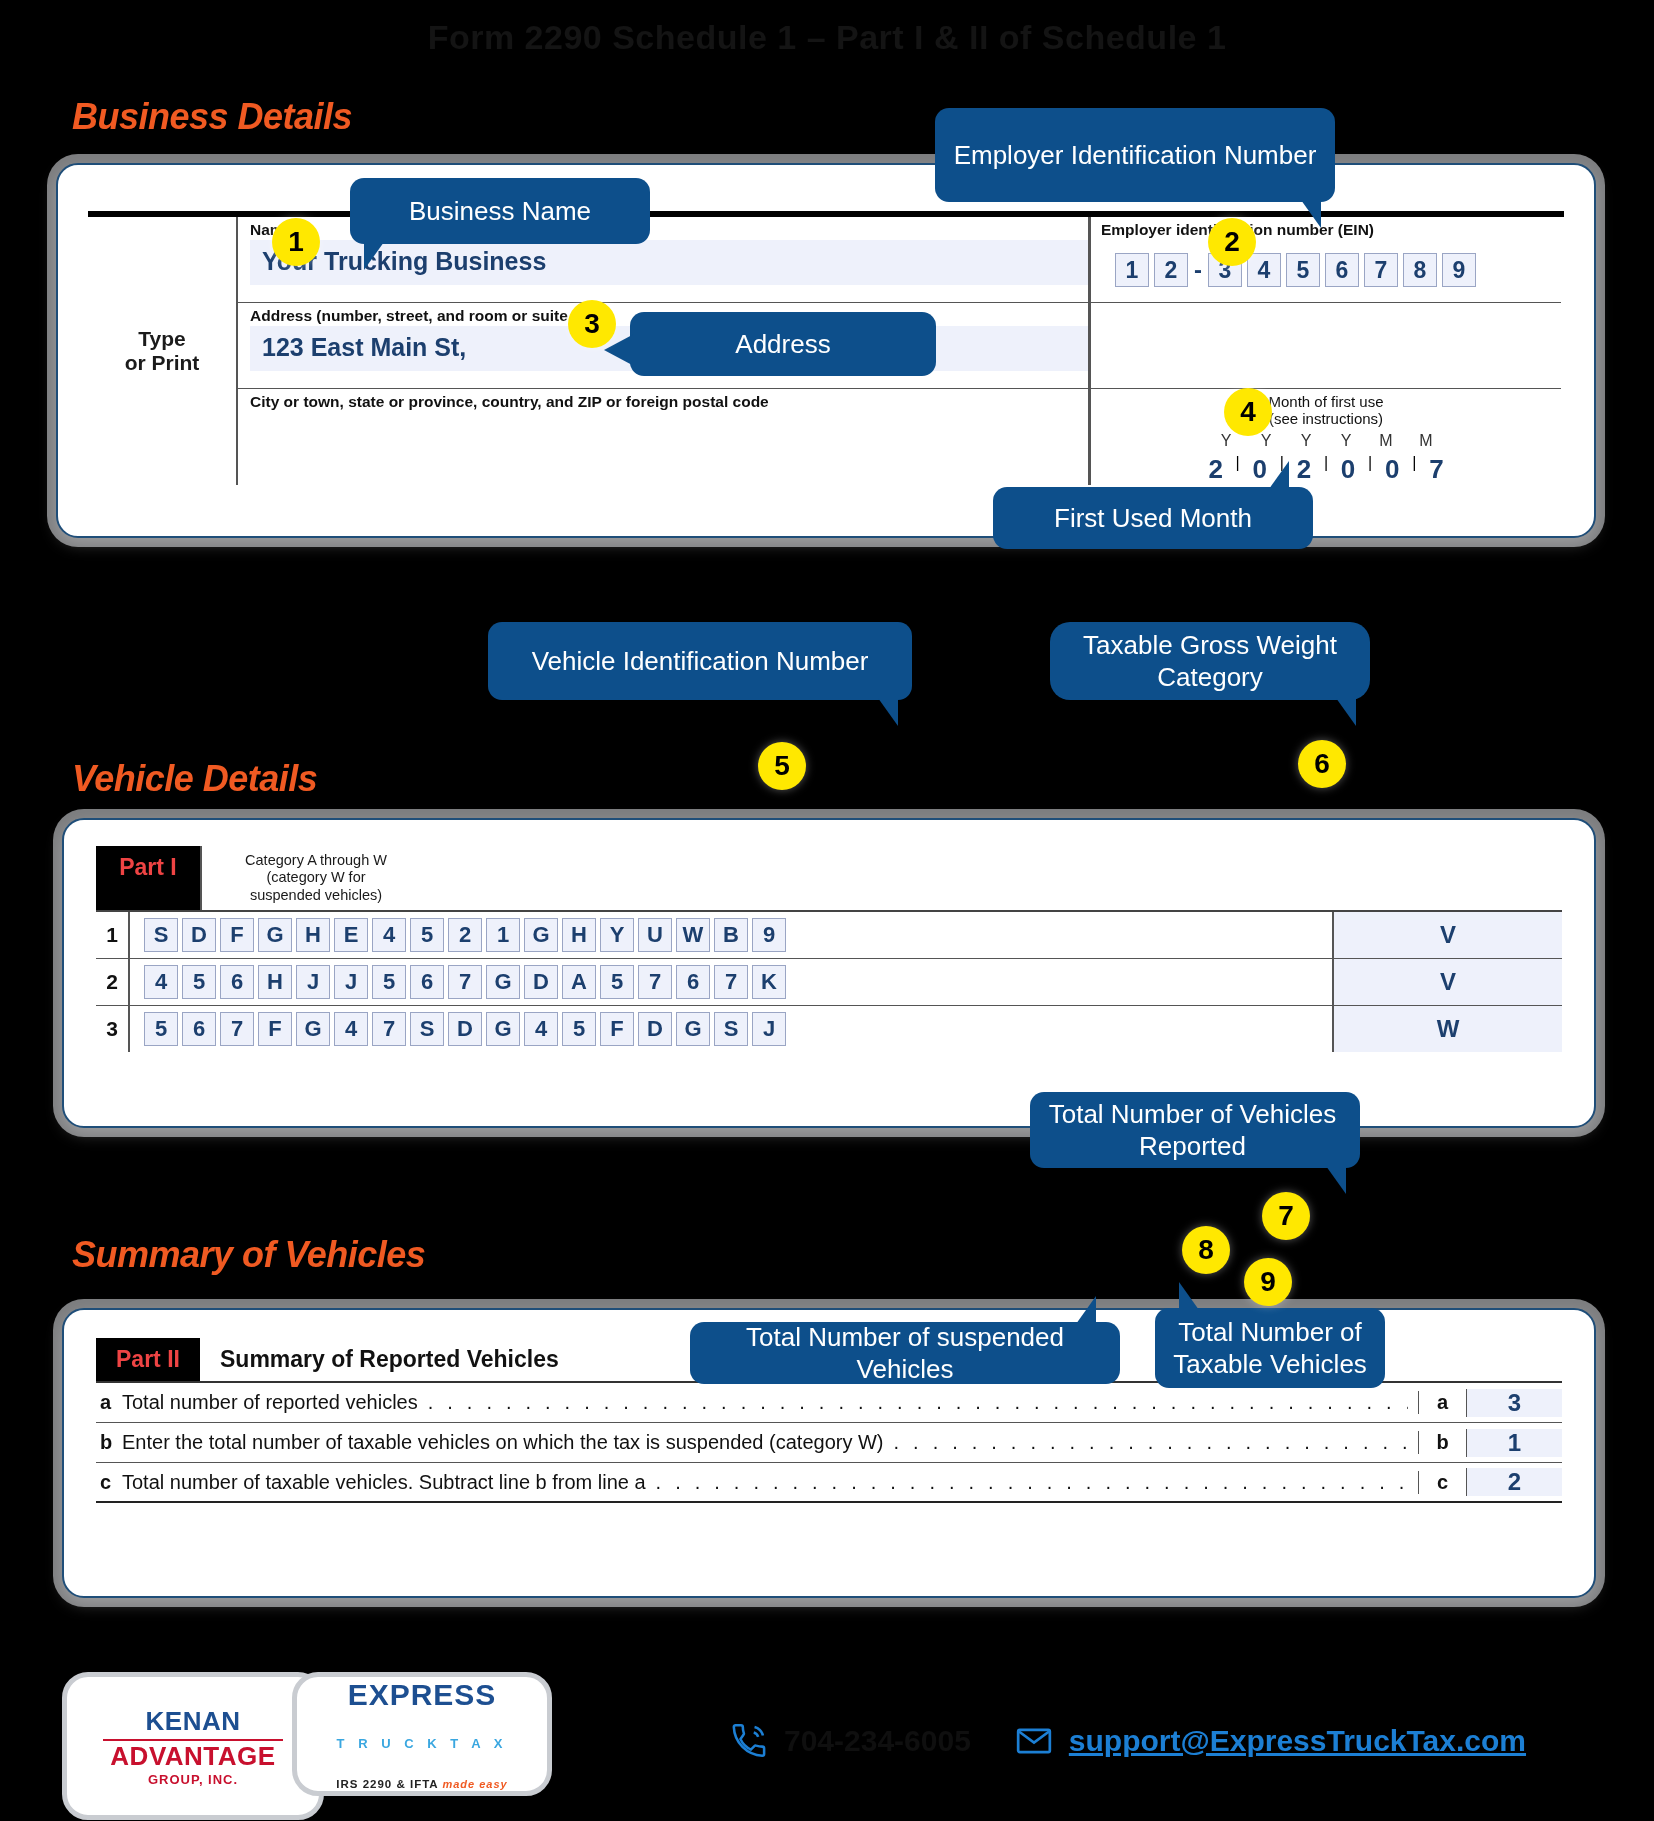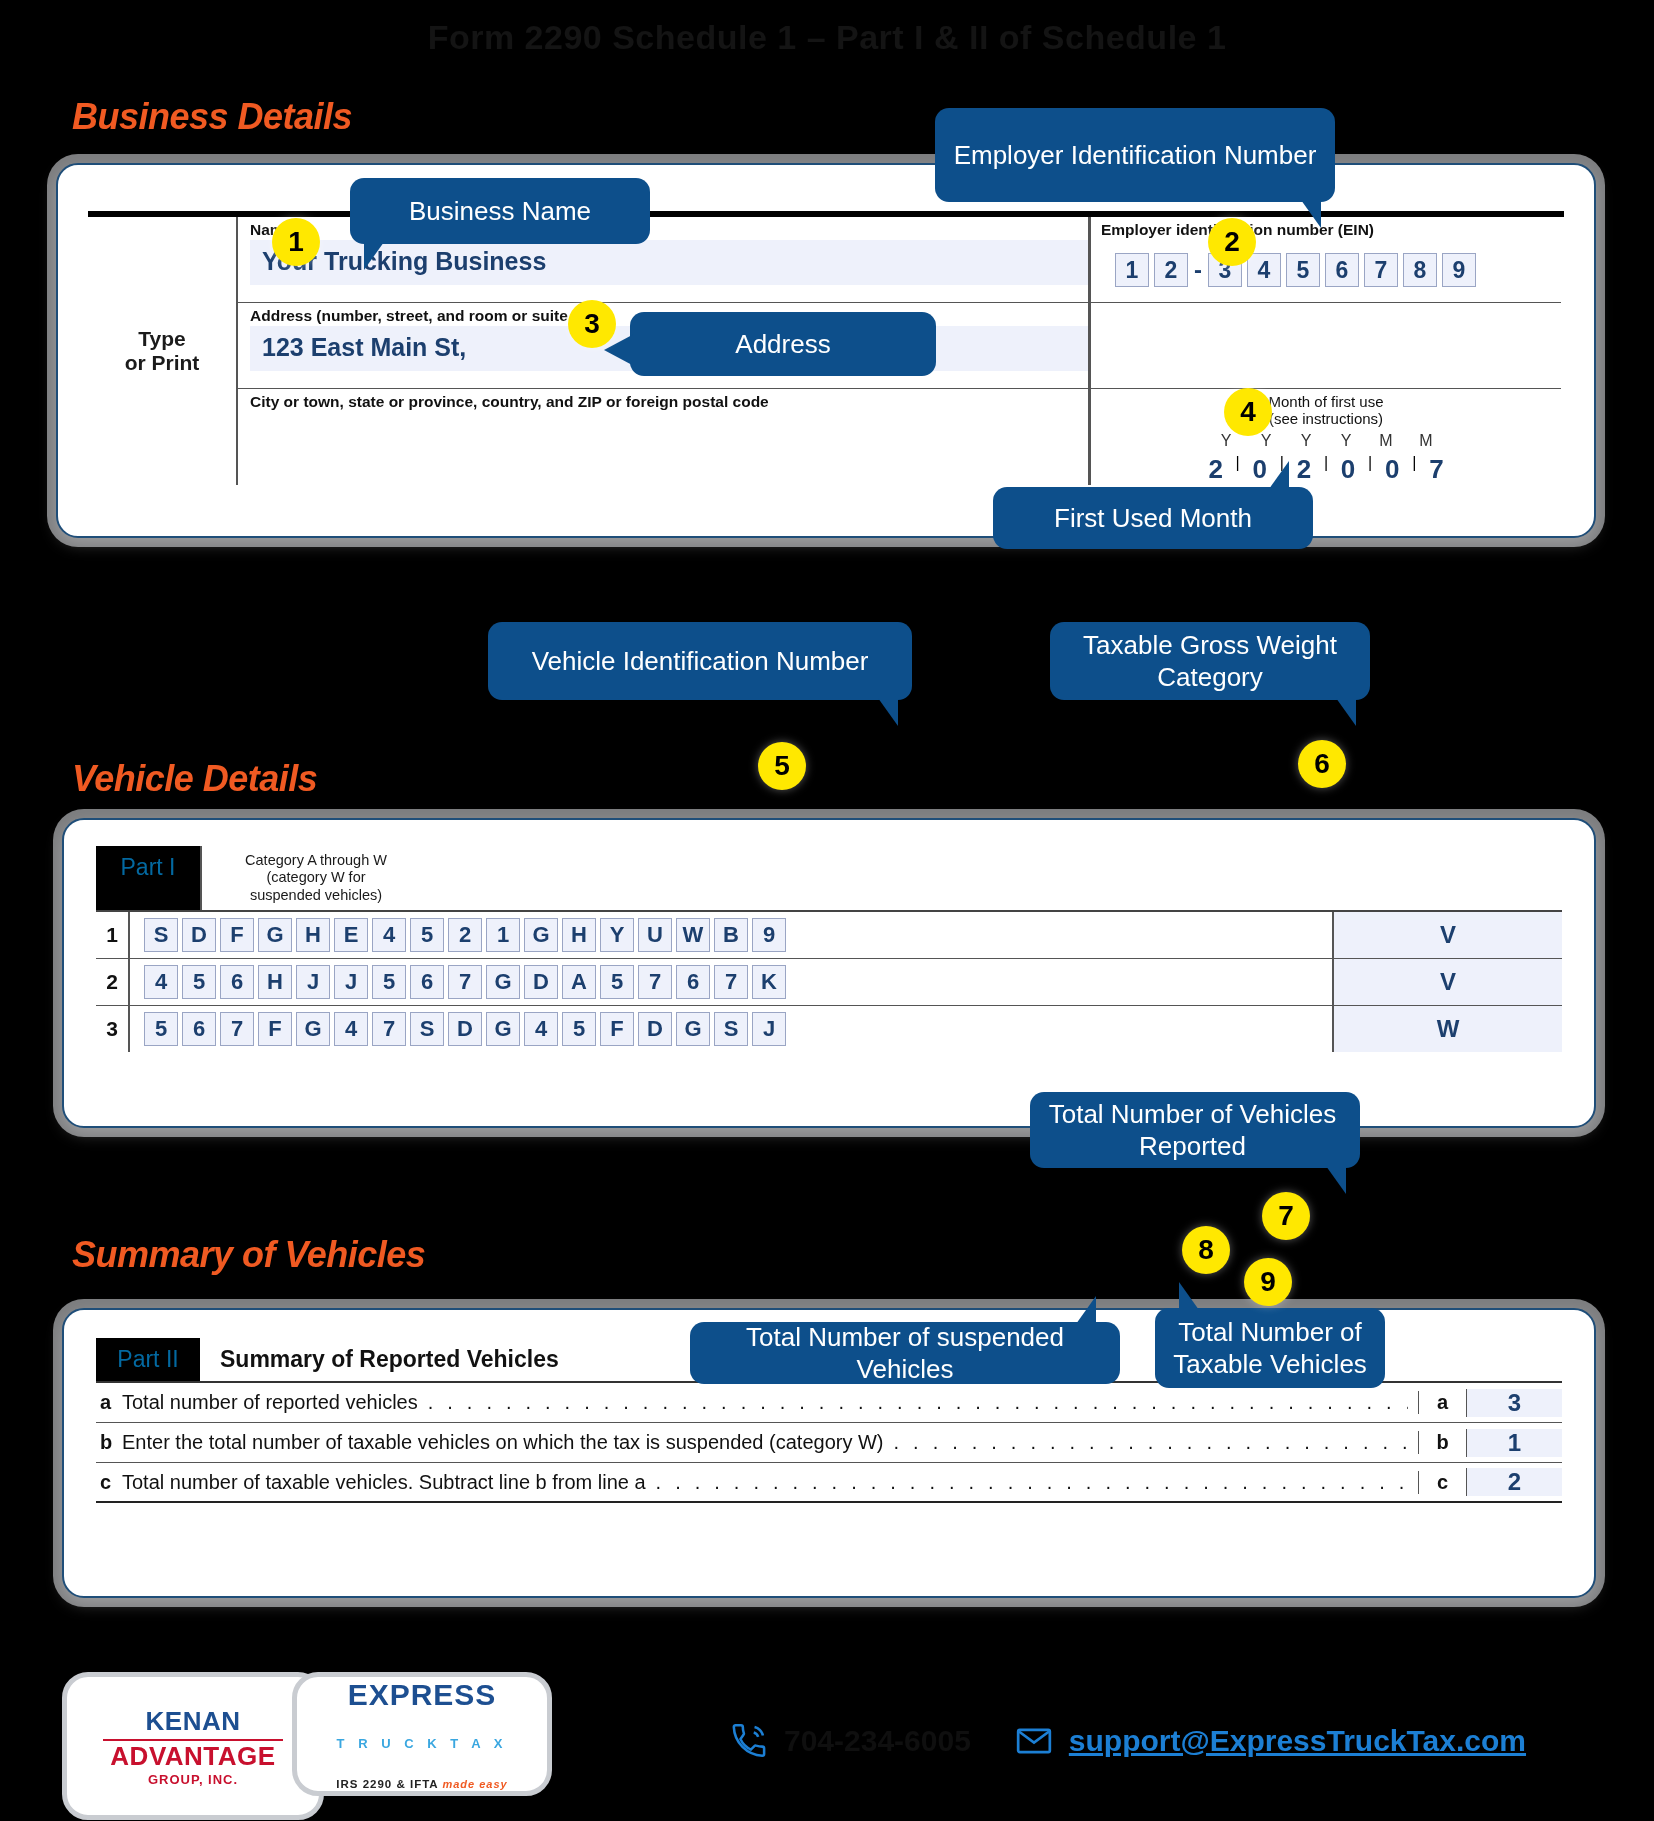--- a/index.html
+++ b/index.html
@@ -83,21 +83,21 @@
   .mfu-lbl { font-size: 15px; color: #111; line-height: 1.15; }
   .mfu-yymm { display: flex; justify-content: center; gap: 0; margin-top: 4px; }
   .mfu-col { width: 40px; text-align: center; }
   .mfu-col .hdr { font-size: 16px; color: #333; }
   .mfu-col .num { font-size: 26px; font-weight: 700; color: #1c3f6e; }
 
   
   .form-v { position: absolute; left: 32px; top: 26px; width: 1466px; }
   .v-hdr { display: flex; align-items: stretch; border-bottom: 2px solid #444; }
   .part-tag {
-    background: #000; color: #0369a1; font-weight: 400; font-size: 23px;
+    background: #000; color: #ef4444; font-weight: 700; font-size: 23px;
     padding: 8px 11px; min-width: 104px; text-align: center;
   }
   .v-hdr-title { flex: 1; display: flex; align-items: center; padding-left: 18px; }
   .v-hdr-title b { font-size: 23px; color: #111; }
   .v-hdr-title span { font-size: 21px; color: #111; margin-left: 10px; }
   .cat-head {
     width: 230px; border-left: 2px solid #555; text-align: center;
     font-size: 14.5px; color: #1a1a1a; line-height: 1.2; padding: 6px 4px;
   }
   .v-row { display: flex; border-bottom: 1.5px solid #555; }
@@ -403,21 +403,21 @@
             <div class="v-cat">W</div>
           </div>
         </div>
     </div>
   </div>
 
   <div class="bubble" style="left:488px; top:622px; width:424px; height:78px;">
     <span>Vehicle Identification Number</span>
     <span class="tail tail-br"></span>
   </div>
-  <div class="bubble" style="left:1050px; top:622px; width:320px; height:78px;">
+  <div class="bubble" style="left:1050px; top:622px; width:320px; height:78px;border-radius:20px;">
     <span>Taxable Gross Weight Category</span>
     <span class="tail tail-br"></span>
   </div>
   <div class="marker" style="left:758px; top:742px;">5</div>
   <div class="marker" style="left:1298px; top:740px;">6</div>
 
   <div class="sec-head" id="sec-summary">Summary of Vehicles</div>
 
   <div class="card" id="card-summary">
     <div class="form-s">

